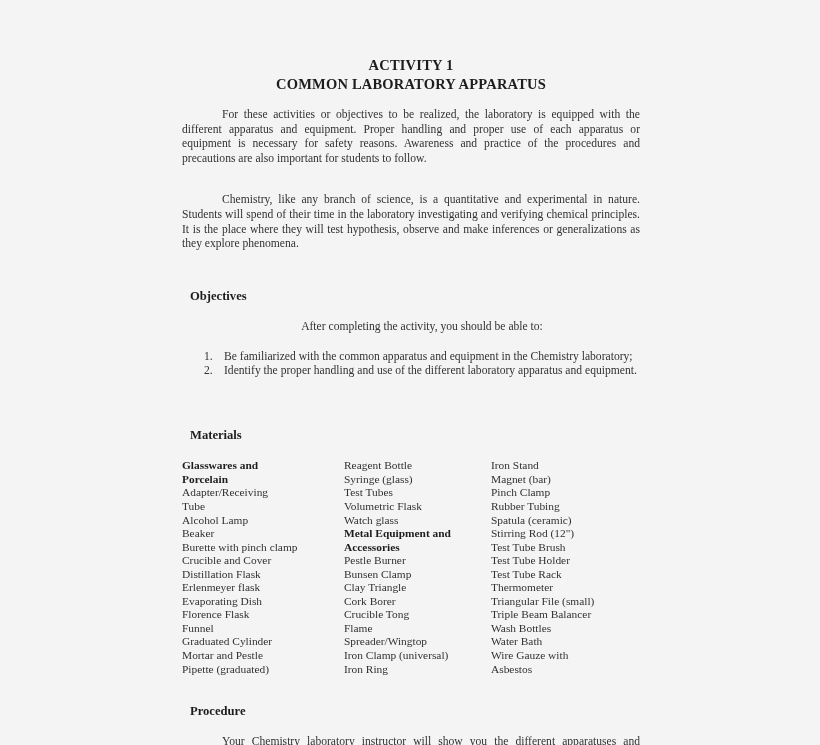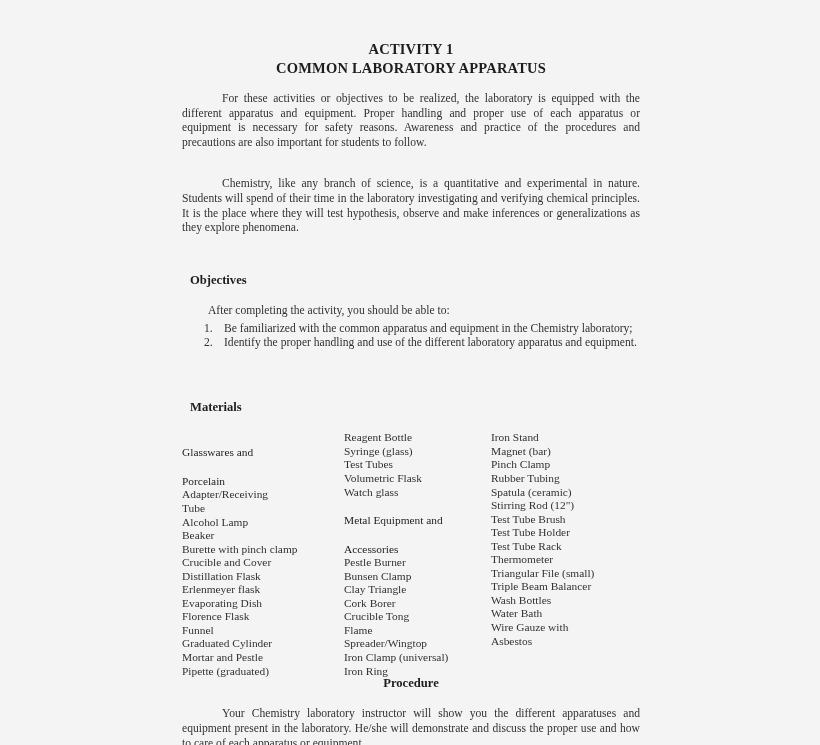--- a/index.html
+++ b/index.html
@@ -22,21 +22,21 @@
   }
   .content {
     position: absolute;
     left: 182px;
     top: 0;
     width: 458px;
   }
 
   
   .title-block {
-    padding-top: 40px;
+    padding-top: 56px;
     text-align: center;
   }
   .title-line {
     font-weight: bold;
     font-size: 14.5px;
     line-height: 19px;
     letter-spacing: 0.2px;
     color: #1d1d1d;
   }
 
@@ -55,31 +55,31 @@
   
   .section-heading {
     font-weight: bold;
     font-size: 12.6px;
     line-height: 15px;
     color: #1d1d1d;
     margin: 8px;
   }
   .heading-objectives { margin-top: 37px; }
   .heading-materials  { margin-top: 50px; }
-  .heading-procedure  { margin-top: 40px; text-align: center; }
+  .heading-procedure  { margin-top: 40px; }
 
   
   .obj-body {
     margin-top: 16px;
     margin-left: 22px;
     font-size: 11.6px;
     line-height: 14.2px;
     color: #333131;
   }
-  .obj-lead { margin: 4px; }
+  .obj-lead { margin: 16px; text-align: center; }
   .obj-list {
     margin: 0;
     padding: 0;
     list-style: none;
   }
   .obj-item {
     display: flex;
     margin: 0;
   }
   .obj-num {
@@ -99,23 +99,22 @@
     top: 0;
     font-size: 11.4px;
     line-height: 13.55px;
     color: #333131;
   }
   .mat-col-1 { left: 0px;   width: 160px; }
   .mat-col-2 { left: 162px; width: 162px; }
   .mat-col-3 { left: 309px; width: 140px; }
   .mat-item { white-space: nowrap; }
   .mat-item.bold {
-    font-weight: normal;
+    font-weight: bold;
     color: #1d1d1d;
-    margin-top: 15px;
   }
 
   
   .proc-para { margin-top: 16px; }
 </style>
 </head>
 <body>
 
 <div class="page">
   <div class="content">

